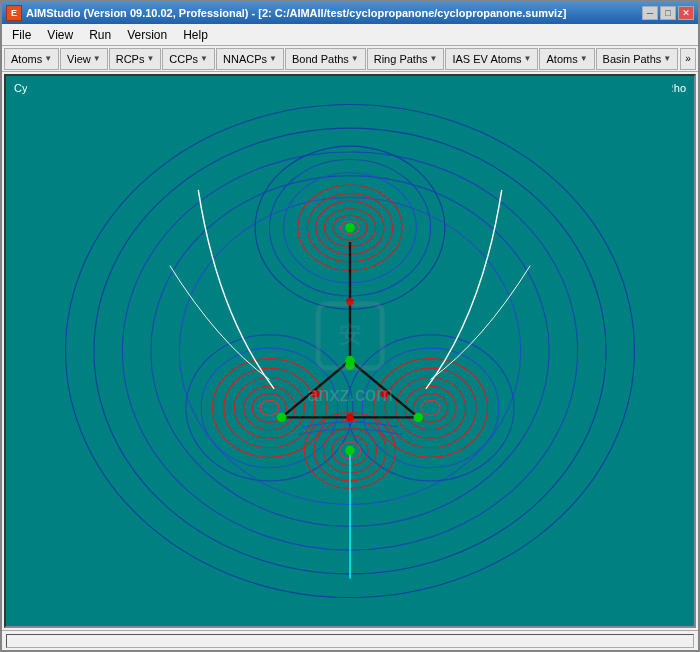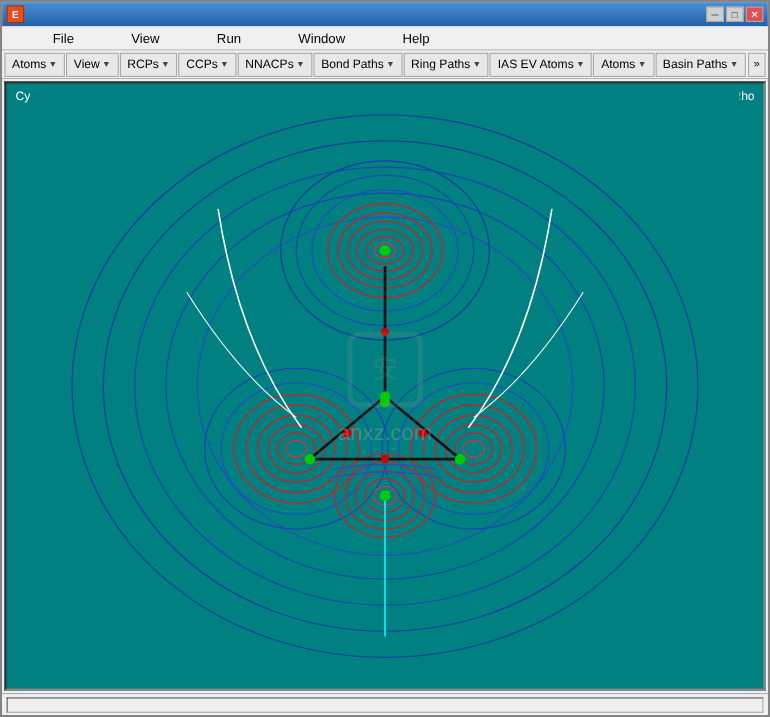--- a/index.html
+++ b/index.html
@@ -85,21 +85,20 @@
       align-items: center;
       padding: 0 2px;
       flex-shrink: 0;
     }
 
     .menu-item {
       padding: 2px 8px;
       cursor: pointer;
       font-size: 12px;
       color: #000;
-      margin-left: 36px;
     }
 
     
     .toolbar {
       height: 26px;
       background: #f0f0f0;
       border-bottom: 1px solid #aaa;
       display: flex;
       align-items: center;
       padding: 0 2px;
@@ -233,33 +232,34 @@
 </head>
 <body>
 
 <div class="window">
 
   <div class="title-bar">
     <div class="title-bar-left">
       <div class="title-bar-icon">
         <span>E</span>
       </div>
+      <span class="title-text">AIMStudio (Version 09.10.02, Professional) - [2: C:/AIMAll/test/cyclopropanone/cyclopropanone.sumviz]</span>
     </div>
     <div class="title-controls">
       <div class="title-btn">─</div>
       <div class="title-btn">□</div>
       <div class="title-btn close-btn">✕</div>
     </div>
   </div>
 
   <div class="menu-bar">
     <div class="menu-item">File</div>
     <div class="menu-item">View</div>
     <div class="menu-item">Run</div>
-    <div class="menu-item">Window</div>
+    <div class="menu-item">Version</div>
     <div class="menu-item">Help</div>
   </div>
 
   <div class="toolbar">
     <div class="toolbar-btn">
       <span>Atoms</span>
       <span class="arrow">▼</span>
     </div>
     <div class="toolbar-btn">
       <span>View</span>

